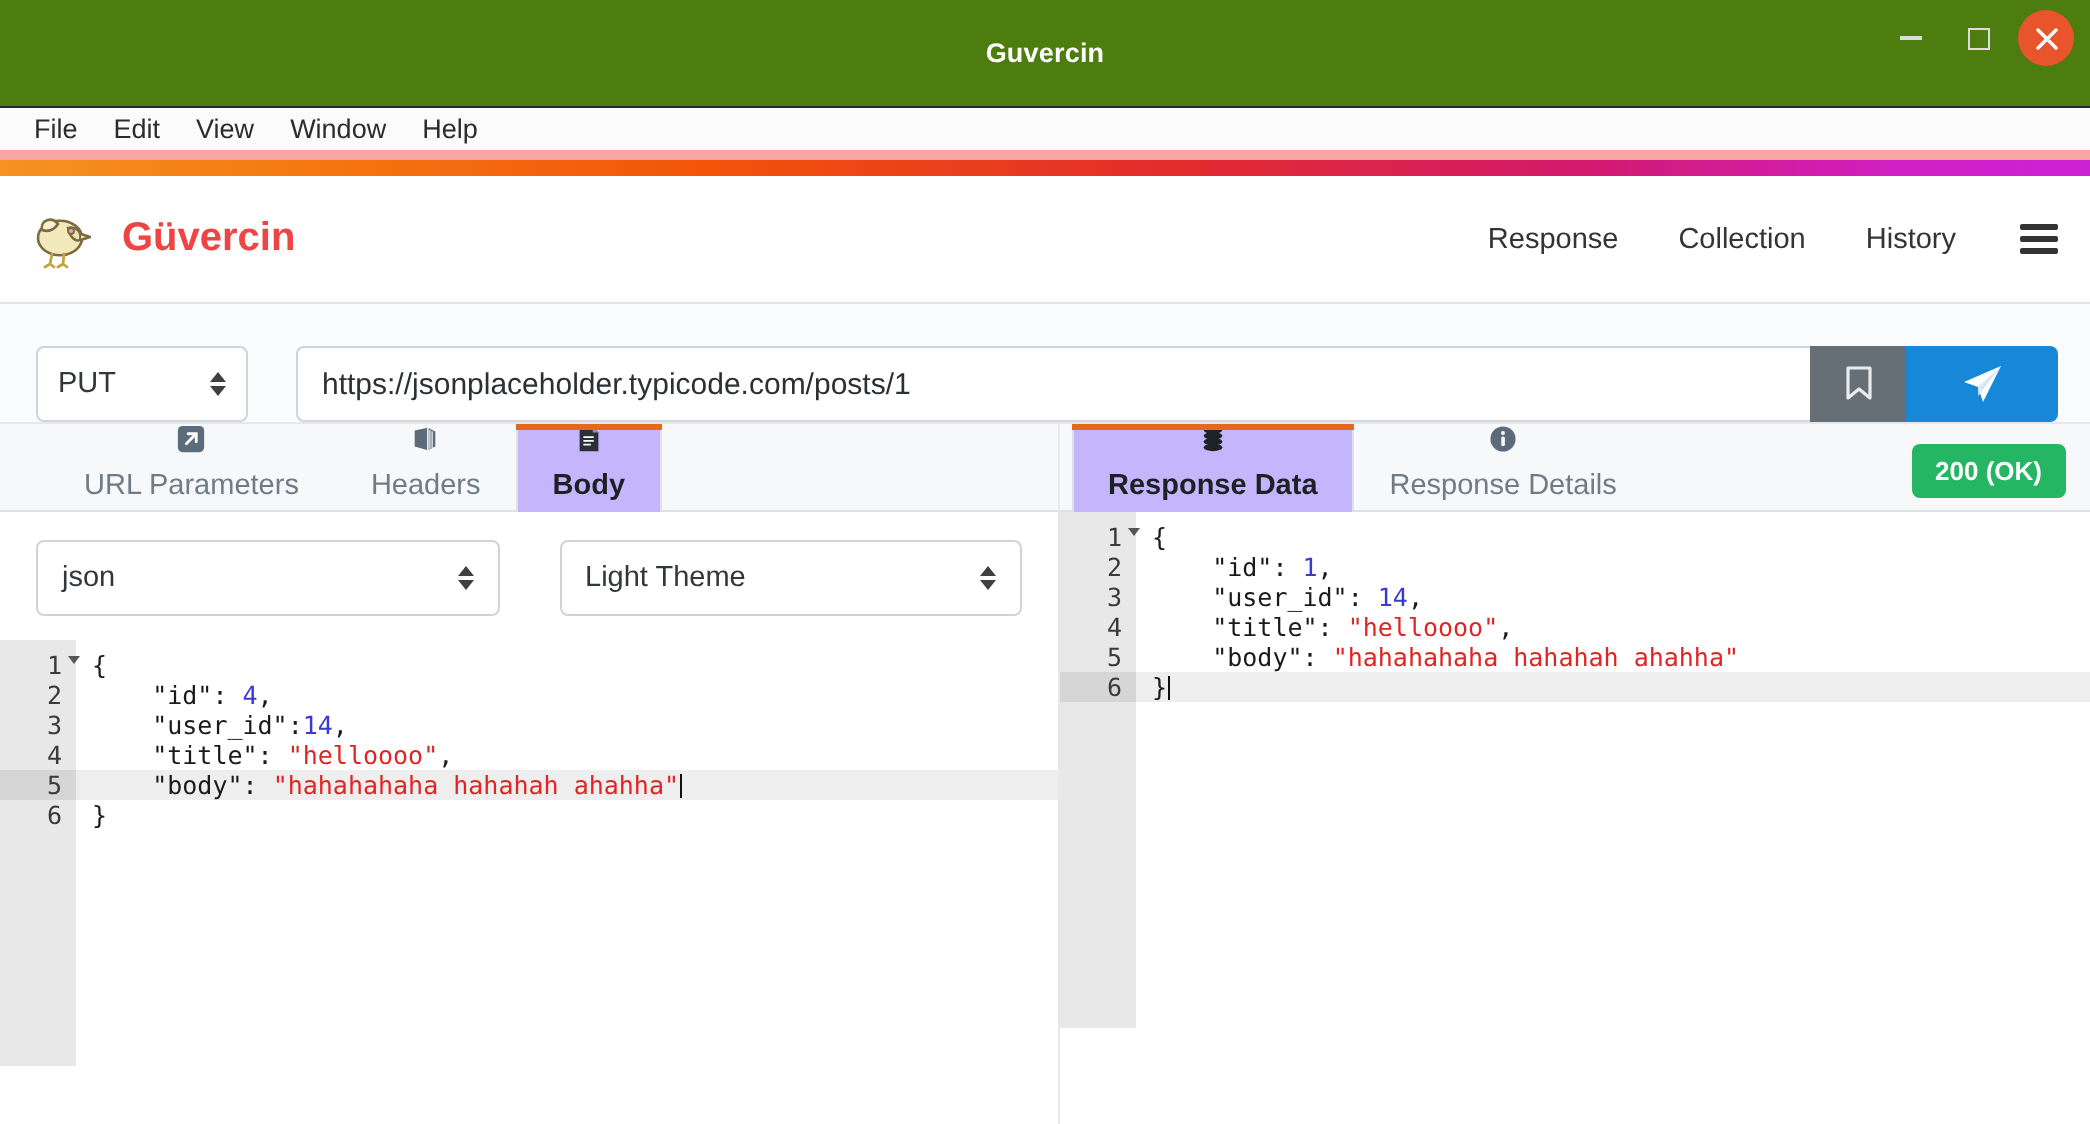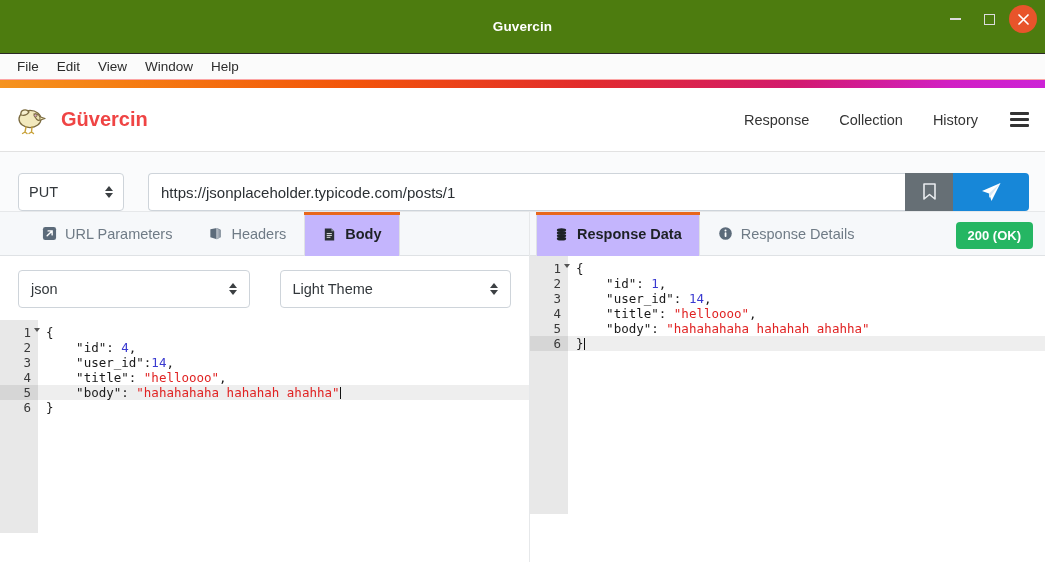--- a/index.html
+++ b/index.html
@@ -31,21 +31,21 @@
   .win-btn .dash { width: 11px; height: 1.6px; background: #dcdcdc; display:block; }
   .win-btn .sq { width: 11px; height: 11px; border: 1.6px solid #dcdcdc; display:block; }
   .win-btn.close { background: #e8542b; }
   .win-btn.close svg { display: block; }
 
   
   .menubar {
     height: 26px; background: #fbfbfb;
     display: flex; align-items: center; gap: 0px;
     padding-left: 8px;
-    border-bottom: 1px solid #fca5a5;
+    border-bottom: 5px solid #fca5a5;
   }
   .menu-item {
     font-size: 13.5px; color: #2c2c2c;
     padding: 3px 9px; border-radius: 3px; white-space: nowrap;
   }
 
   
   .gradient-strip {
     height: 8px;
     background: linear-gradient(90deg,
@@ -119,21 +119,21 @@
     border-bottom: 1px solid #dfe2e5;
     position: relative;
   }
   .tabstrip.left { padding-left: 24px; }
   .tabstrip.right { padding-left: 6px; }
   .tab {
     height: 43px; display: flex; align-items: center; gap: 8px;
     padding: 0 17px;
     font-size: 14.5px; color: #6f7b86;
     border-left: 1px solid transparent; border-right: 1px solid transparent;
-    position: relative; white-space: nowrap;
+    position: relative; white-space: nowrap; flex-direction: column;
   }
   .tab.active {
     background: #c4b5fd; color: #1d2125;
     border-left: 1px solid #dfe2e5; border-right: 1px solid #dfe2e5;
     margin-bottom: -1px; height: 44px; font-weight: bold;
   }
   .tab.active::before {
     content:""; position:absolute; left:-1px; right:-1px; top:0;
     height: 3px; background: #e8671c;
   }

